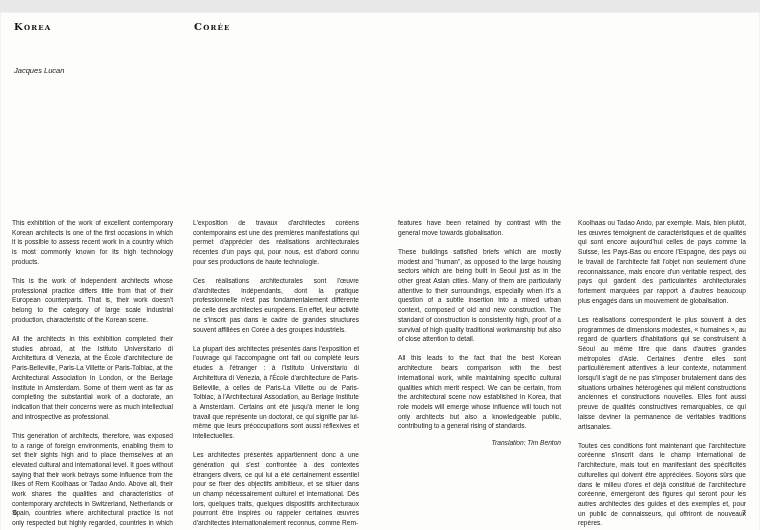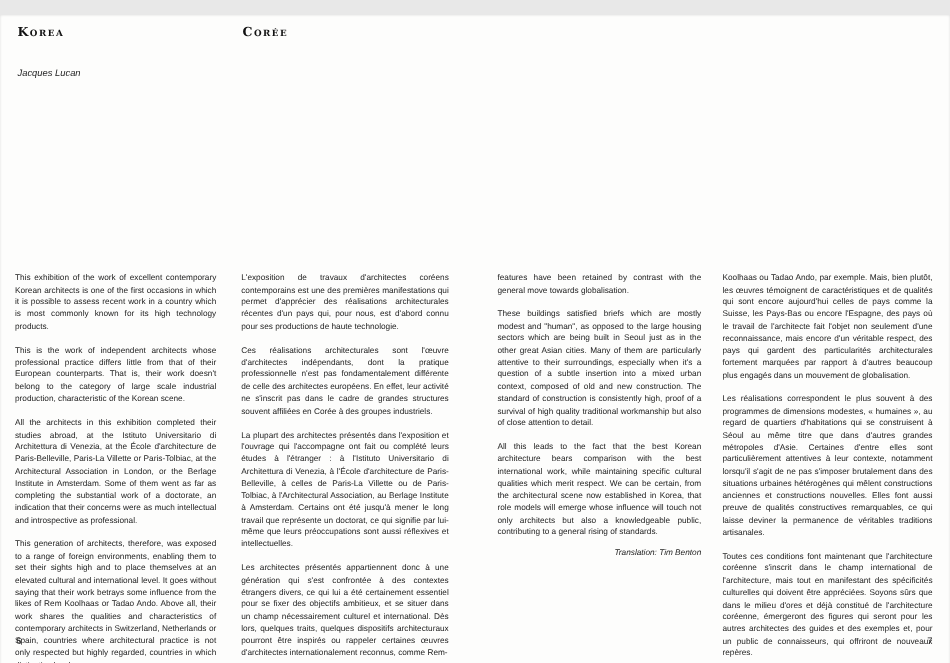--- a/index.html
+++ b/index.html
@@ -18,21 +18,21 @@
     font-family:"DejaVu Serif", serif;
     font-variant:small-caps;
     font-weight:600;
     font-size:10px;
     letter-spacing:1.2px;
     color:#111;
   }
   .title-en{left:14px;}
   .title-fr{left:194px;text-align:center;}
   .author{
-    position:absolute;left:14px;top:42px;
+    position:absolute;left:14px;top:54px;
     font-style:italic;
     font-size:7.5px;
     color:#222;
   }
   .col{
     position:absolute;top:206px;
     font-size:6.6px;
     line-height:9.7px;
     text-align:justify;
     color:#1c1c1c;

